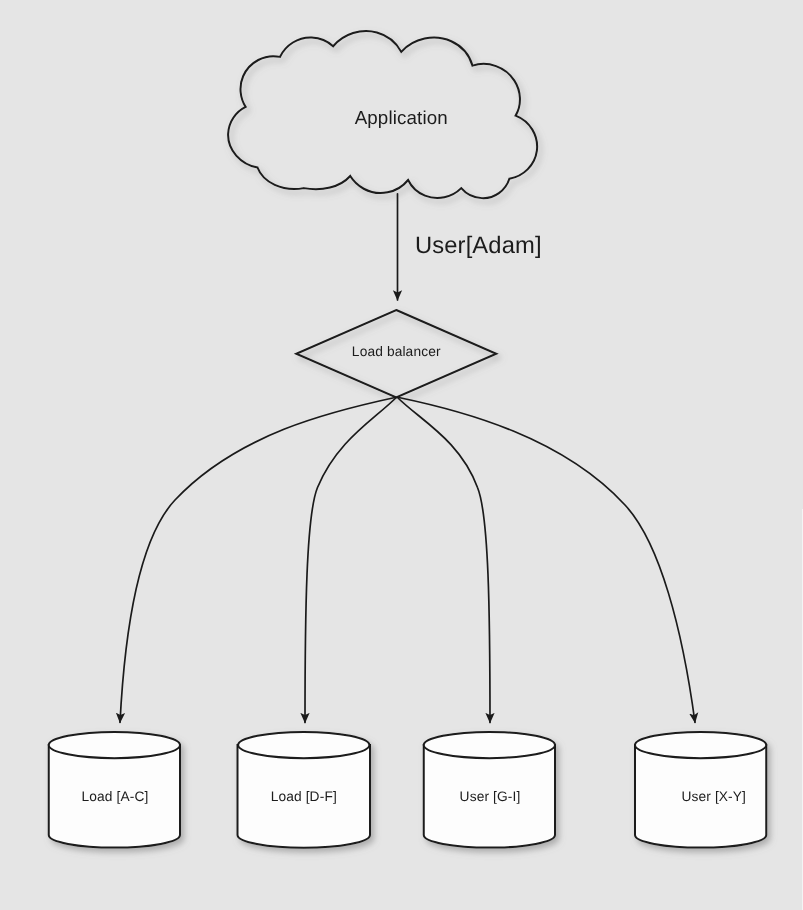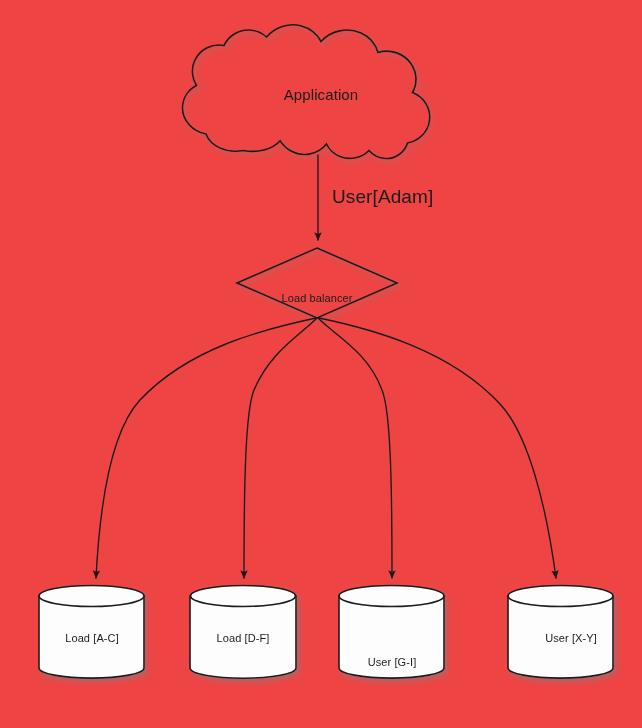--- a/index.html
+++ b/index.html
@@ -12,21 +12,21 @@
     width: 642px;
     height: 728px;
     font-family: "Liberation Sans", sans-serif;
     overflow: hidden;
     position: relative;
   }
   #diagram-root {
     position: relative;
     width: 642px;
     height: 728px;
-    background: #ef4444;
+    background: #e5e5e5;
   }
   #diagram-svg {
     position: absolute;
     top: 0;
     left: 0;
     width: 642px;
     height: 728px;
     display: block;
   }
   .shape-fill {
@@ -75,31 +75,30 @@
     top: 186px;
     letter-spacing: 0.1px;
   }
   .label-diamond {
     font-size: 11px;
     left: 237px;
     top: 276px;
     width: 160px;
     text-align: center;
     letter-spacing: 0.1px;
-    margin-top: 16px;
   }
   .label-db {
     font-size: 11px;
     top: 632px;
     text-align: center;
     letter-spacing: 0.1px;
   }
   .label-db-0 { left: 39px;  width: 106px; }
   .label-db-1 { left: 190px; width: 106px; }
-  .label-db-2 { left: 339px; width: 106px; margin-top: 24px; }
+  .label-db-2 { left: 339px; width: 106px; }
   .label-db-3 { left: 526px; width: 90px; }
 </style>
 </head>
 <body>
 
 <div id="diagram-root">
 
   <svg id="diagram-svg" viewBox="0 0 642 728" xmlns="http://www.w3.org/2000/svg">
 
     <defs>

